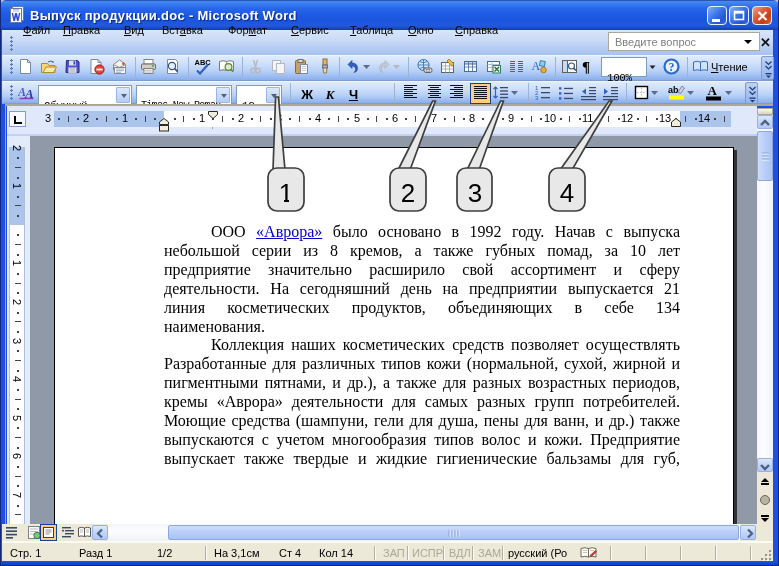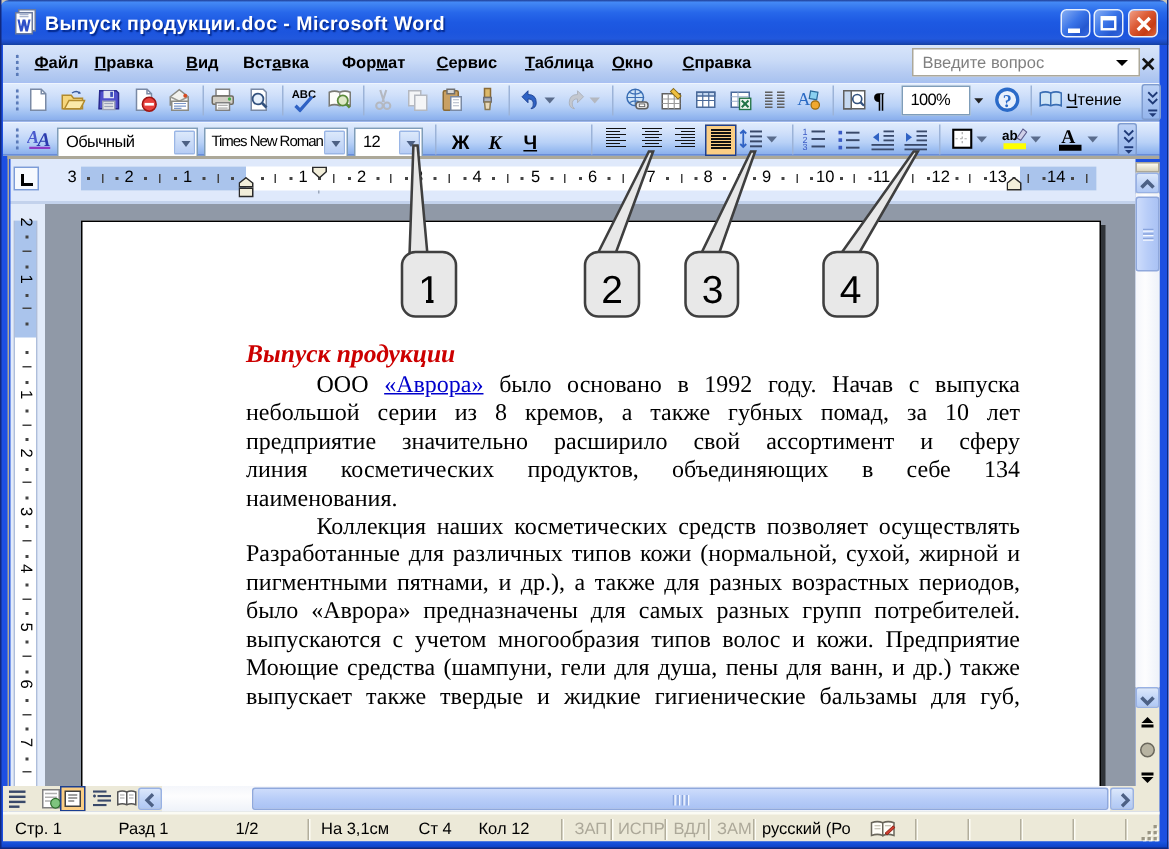--- a/index.html
+++ b/index.html
@@ -11,34 +11,34 @@
   background:linear-gradient(180deg,#1e3c94 0%,#4489f6 5%,#3e82f2 10%,#2767ea 28%,#1d59e2 50%,#1c55de 72%,#2158dd 86%,#1b4ac2 94%,#15409e 100%); }
 #titletext { left:30px; top:8px; color:#fff; font-size:13px; font-weight:bold; letter-spacing:0.3px; text-shadow:1px 1px 1px #00268a; }
 .capbtn { top:6px; width:20px; height:19px; border-radius:4px; border:1px solid #e8f0fc; }
 .capbtn svg { position:absolute; left:0; top:0; }
 #btnmin  { left:707px; background:linear-gradient(135deg,#86aef4 0%,#3a74e8 45%,#2458d0 75%,#3667de 100%); }
 #btnmax  { left:729px; background:linear-gradient(135deg,#86aef4 0%,#3a74e8 45%,#2458d0 75%,#3667de 100%); }
 #btncls  { left:752px; background:linear-gradient(135deg,#f0a088 0%,#dd5c36 40%,#c63c14 72%,#dc6840 100%); }
 
 #menubar { left:2px; top:30px; width:771px; height:25px;
   background:linear-gradient(180deg,#d8e5fa 0%,#cadbf7 40%,#b5cbf2 75%,#a8c2ef 100%); }
-.menuitem { top:36px; height:16px; font-size:11px; color:#000;font-weight:bold; }
+.menuitem { top:24px; height:16px; font-size:11px; color:#000; }
 #qbox { left:608px; top:32px; width:152px; height:19px; background:#fff; border:1px solid #aca899; font-size:11px; color:#808080; padding:3px 0 0 6px; }
 #qarrow { left:744px; top:40px; width:0; height:0; border-left:4px solid transparent; border-right:4px solid transparent; border-top:4px solid #000; }
 #menux { left:760px; top:35px; font-size:13px; font-weight:bold; color:#111; }
 
 .tbar { left:2px; width:771px; height:26px;
   background:linear-gradient(180deg,#e0ecfd 0%,#d0e0fa 30%,#b8d1f7 62%,#9bbdf1 85%,#8aaeec 100%);
   border-bottom:1px solid #7f9cce; border-top:1px solid #eef5fe; }
 #tb1 { top:55px; }
 #tb2 { top:81px; height:23px; }
 .grip { width:3px; height:16px; background-image:radial-gradient(circle at 1.5px 1.5px,#5a7ab8 1.1px,transparent 1.2px); background-size:3px 4px; }
 .sep { top:3px; width:1px; height:20px; background:#9cb3d8; }
 .combo { top:3px; height:20px; background:#fff; border:1px solid #7f9db9; font-size:11px; color:#000; }
-.combo .ctext { position:absolute; left:5px; top:3px; white-space:nowrap; letter-spacing:-0.45px; }
+.combo .ctext { position:absolute; left:5px; top:14px; white-space:nowrap; letter-spacing:-0.45px;font-family:Liberation Mono, monospace; }
 .cbtn { position:absolute; right:1px; top:1px; width:14px; height:16px;
   background:linear-gradient(180deg,#dce9fb,#b7cdf5); border:1px solid #9ab6e6; border-radius:1px; }
 .cbtn:after { content:""; position:absolute; left:4px; top:6px; border-left:3.5px solid transparent; border-right:3.5px solid transparent; border-top:4px solid #4d6185; }
 .tlabel { font-size:12px; color:#000; }
 
 #clientframe { left:5px; top:104px; width:768px; height:439px; border-left:1.5px solid #aca899; border-top:2px solid #aca899; }
 #hrulerstrip { left:7px; top:106px; width:750px; height:28px; background:#dfe9fb; }
 #rulerbotline { left:7px; top:134px; width:750px; height:2px; background:#c3d2ec; }
 #tabsel { left:9px; top:111px; width:17px; height:16px; background:#f6f9fe; border:1px solid #7c9cd8; }
 #tabsel:after { content:""; position:absolute; left:4px; top:4px; width:6px; height:6px; border-left:2.5px solid #000; border-bottom:2.5px solid #000; }
@@ -566,32 +566,32 @@
 <div class="vtickd" style="top:280px"></div>
 <div class="vtickl" style="top:290px"></div>
 <div class="vtickd" style="top:300px"></div>
 <div class="vtickd" style="top:319px"></div>
 <div class="vtickl" style="top:329px"></div>
 <div class="vtickd" style="top:338px"></div>
 <div class="vtickd" style="top:358px"></div>
 <div class="vtickl" style="top:367px"></div>
 </div>
 <div class="abs" id="textblock">
-  <div class="pline" id="heading">Выпуск продукции</div>
   <div class="jline"><span class="ind"></span>ООО <a class="lnk">«Аврора»</a> было основано в 1992 году. Начав с выпуска</div>
   <div class="jline">небольшой серии из 8 кремов, а также губных помад, за 10 лет</div>
   <div class="jline">предприятие значительно расширило свой ассортимент и сферу</div>
+  <div class="jline">деятельности. На сегодняшний день на предприятии выпускается 21</div>
   <div class="jline">линия косметических продуктов, объединяющих в себе 134</div>
   <div class="pline">наименования.</div>
   <div class="jline"><span class="ind"></span>Коллекция наших косметических средств позволяет осуществлять</div>
   <div class="jline">Разработанные для различных типов кожи (нормальной, сухой, жирной и</div>
   <div class="jline">пигментными пятнами, и др.), а также для разных возрастных периодов,</div>
-  <div class="jline">было «Аврора» предназначены для самых разных групп потребителей.</div>
+  <div class="jline">кремы «Аврора» деятельности для самых разных групп потребителей.</div>
+  <div class="jline">Моющие средства (шампуни, гели для душа, пены для ванн, и др.) также</div>
   <div class="jline">выпускаются с учетом многообразия типов волос и кожи. Предприятие</div>
-  <div class="jline">Моющие средства (шампуни, гели для душа, пены для ванн, и др.) также</div>
   <div class="jline">выпускает также твердые и жидкие гигиенические бальзамы для губ,</div>
 </div>
 
 <div class="abs" id="vscol">
   <div id="vsplit"></div>
   <div class="scrollbtn" style="left:0;top:7px;width:16px;height:14px">
       <svg width="14" height="12" style="position:absolute;left:0;top:1px">
         <path d="M3 8 L7 4 L11 8" fill="none" stroke="#4d6185" stroke-width="2.4"></path>
       </svg>
     </div>
@@ -669,21 +669,21 @@
       </svg></div>
 </div>
 
 <div class="abs" id="statusbar">
   <div class="stext" style="left:8px">Стр. 1</div>
   <div class="stext" style="left:77px">Разд 1</div>
   <div class="stext" style="left:155px">1/2</div>
   <div class="ssep" style="left:203px"></div>
   <div class="stext" style="left:212px">На 3,1см</div>
   <div class="stext" style="left:277px">Ст 4</div>
-  <div class="stext" style="left:317px">Кол 12</div>
+  <div class="stext" style="left:317px">Кол 14</div>
   <div class="ssep" style="left:372px"></div>
   <div class="stext gray" style="left:381px">ЗАП</div>
   <div class="ssep" style="left:405px"></div>
   <div class="stext gray" style="left:410px">ИСПР</div>
   <div class="ssep" style="left:441px"></div>
   <div class="stext gray" style="left:447px">ВДЛ</div>
   <div class="ssep" style="left:470px"></div>
   <div class="stext gray" style="left:476px">ЗАМ</div>
   <div class="ssep" style="left:500px"></div>
   <div class="stext" style="left:506px">русский (Ро</div>

